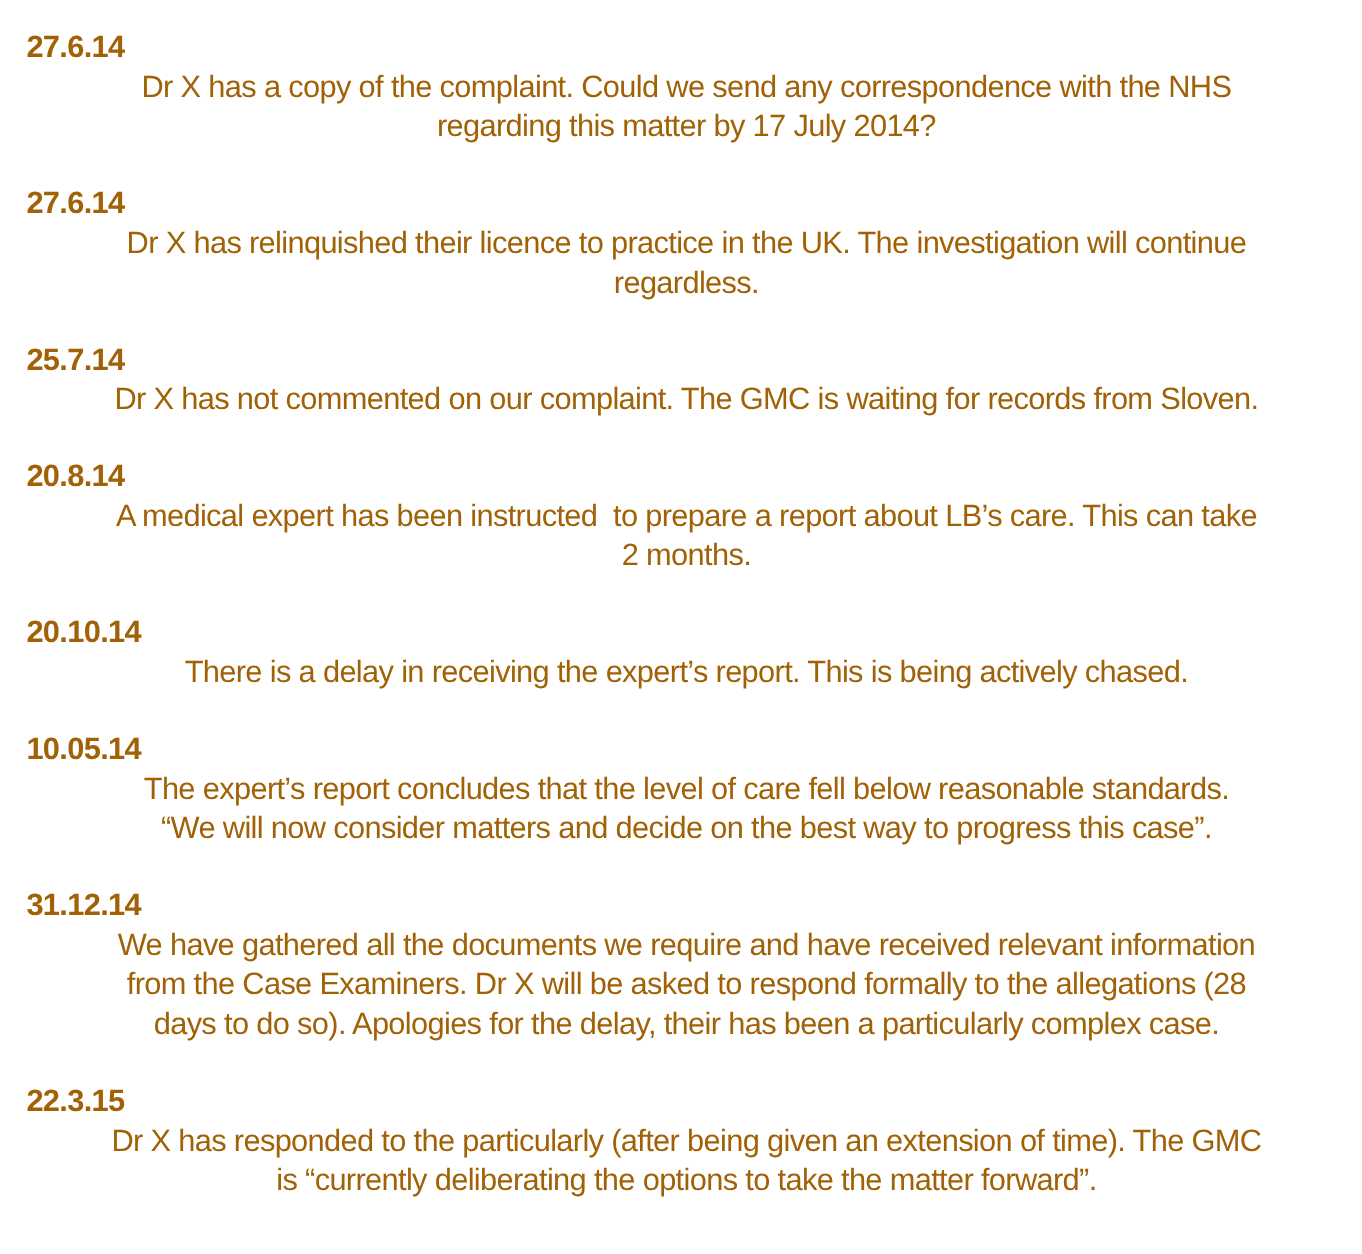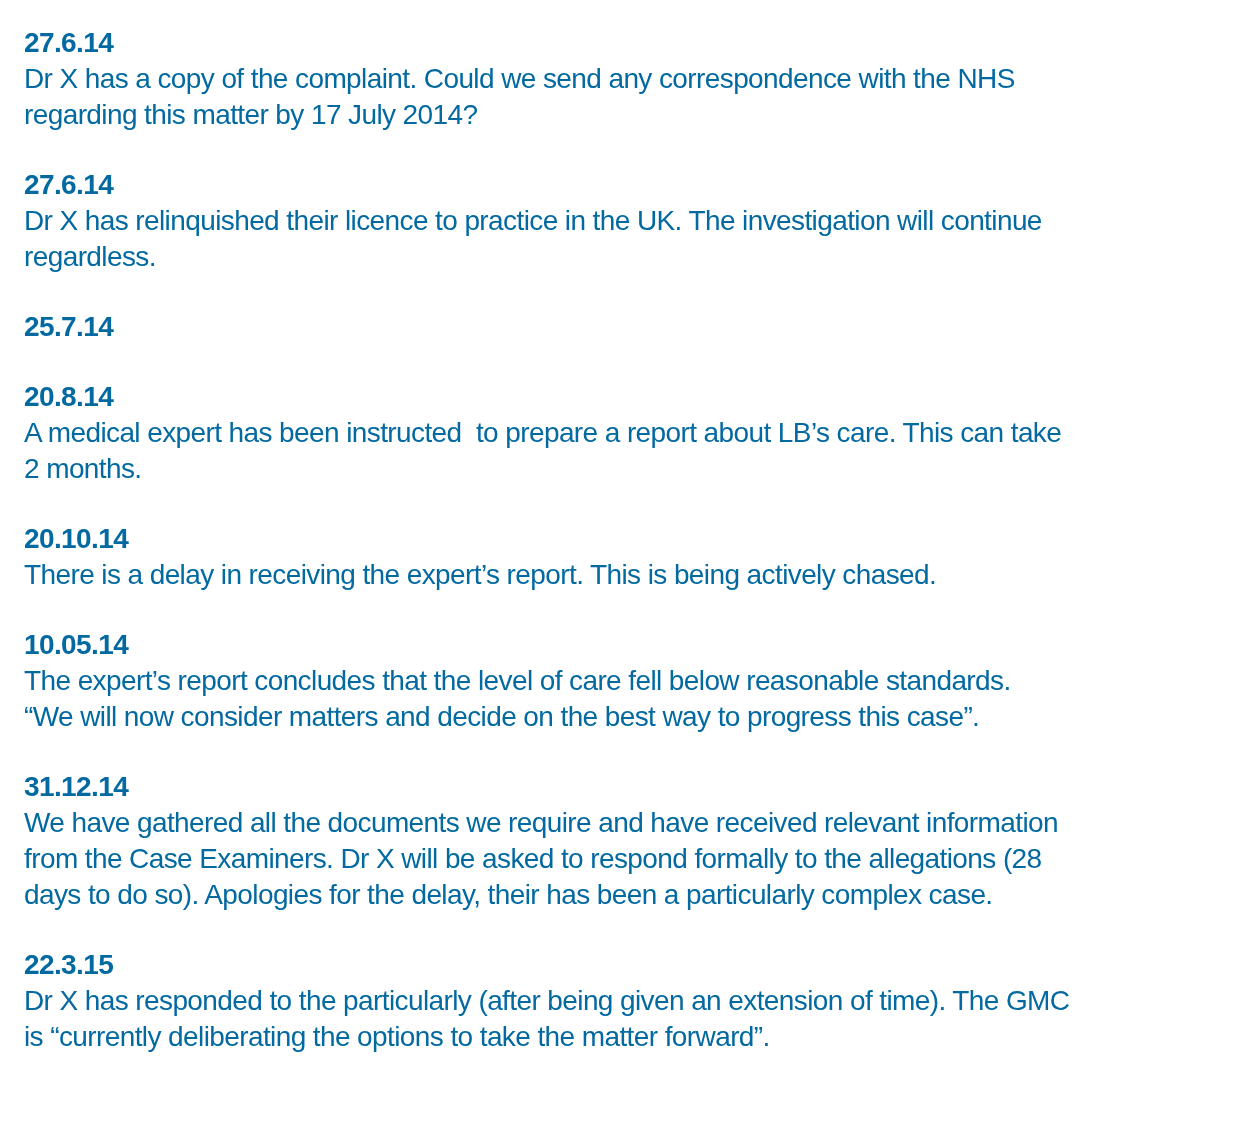--- a/index.html
+++ b/index.html
@@ -9,40 +9,41 @@
     width: 1238px;
     height: 1140px;
     overflow: hidden;
   }
   .page {
     box-sizing: border-box;
     width: 1238px;
     height: 1140px;
     padding: 25px 14px 0 24px;
     font-family: "Liberation Sans", sans-serif;
-    color: #0369a1;
+    color: #a16207;
   }
   .entry {
     margin: 0 0 34px 0;
   }
   .entry-date {
     margin: 0;
     font-size: 28px;
     line-height: 36px;
     font-weight: 700;
     letter-spacing: -0.6px;
     white-space: pre;
   }
   .entry-line {
     margin: 0;
     font-size: 28px;
     line-height: 36px;
     font-weight: 400;
     letter-spacing: -0.6px;
     white-space: pre;
+    text-align: center;
   }
 </style>
 </head>
 <body>
 
 <main class="page">
 
   <section class="entry">
     <h2 class="entry-date">27.6.14</h2>
     <p class="entry-line">Dr X has a copy of the complaint. Could we send any correspondence with the NHS</p>
@@ -50,20 +51,21 @@
   </section>
 
   <section class="entry">
     <h2 class="entry-date">27.6.14</h2>
     <p class="entry-line">Dr X has relinquished their licence to practice in the UK. The investigation will continue</p>
     <p class="entry-line">regardless.</p>
   </section>
 
   <section class="entry">
     <h2 class="entry-date">25.7.14</h2>
+    <p class="entry-line">Dr X has not commented on our complaint. The GMC is waiting for records from Sloven.</p>
   </section>
 
   <section class="entry">
     <h2 class="entry-date">20.8.14</h2>
     <p class="entry-line">A medical expert has been instructed  to prepare a report about LB’s care. This can take</p>
     <p class="entry-line">2 months.</p>
   </section>
 
   <section class="entry">
     <h2 class="entry-date">20.10.14</h2>

